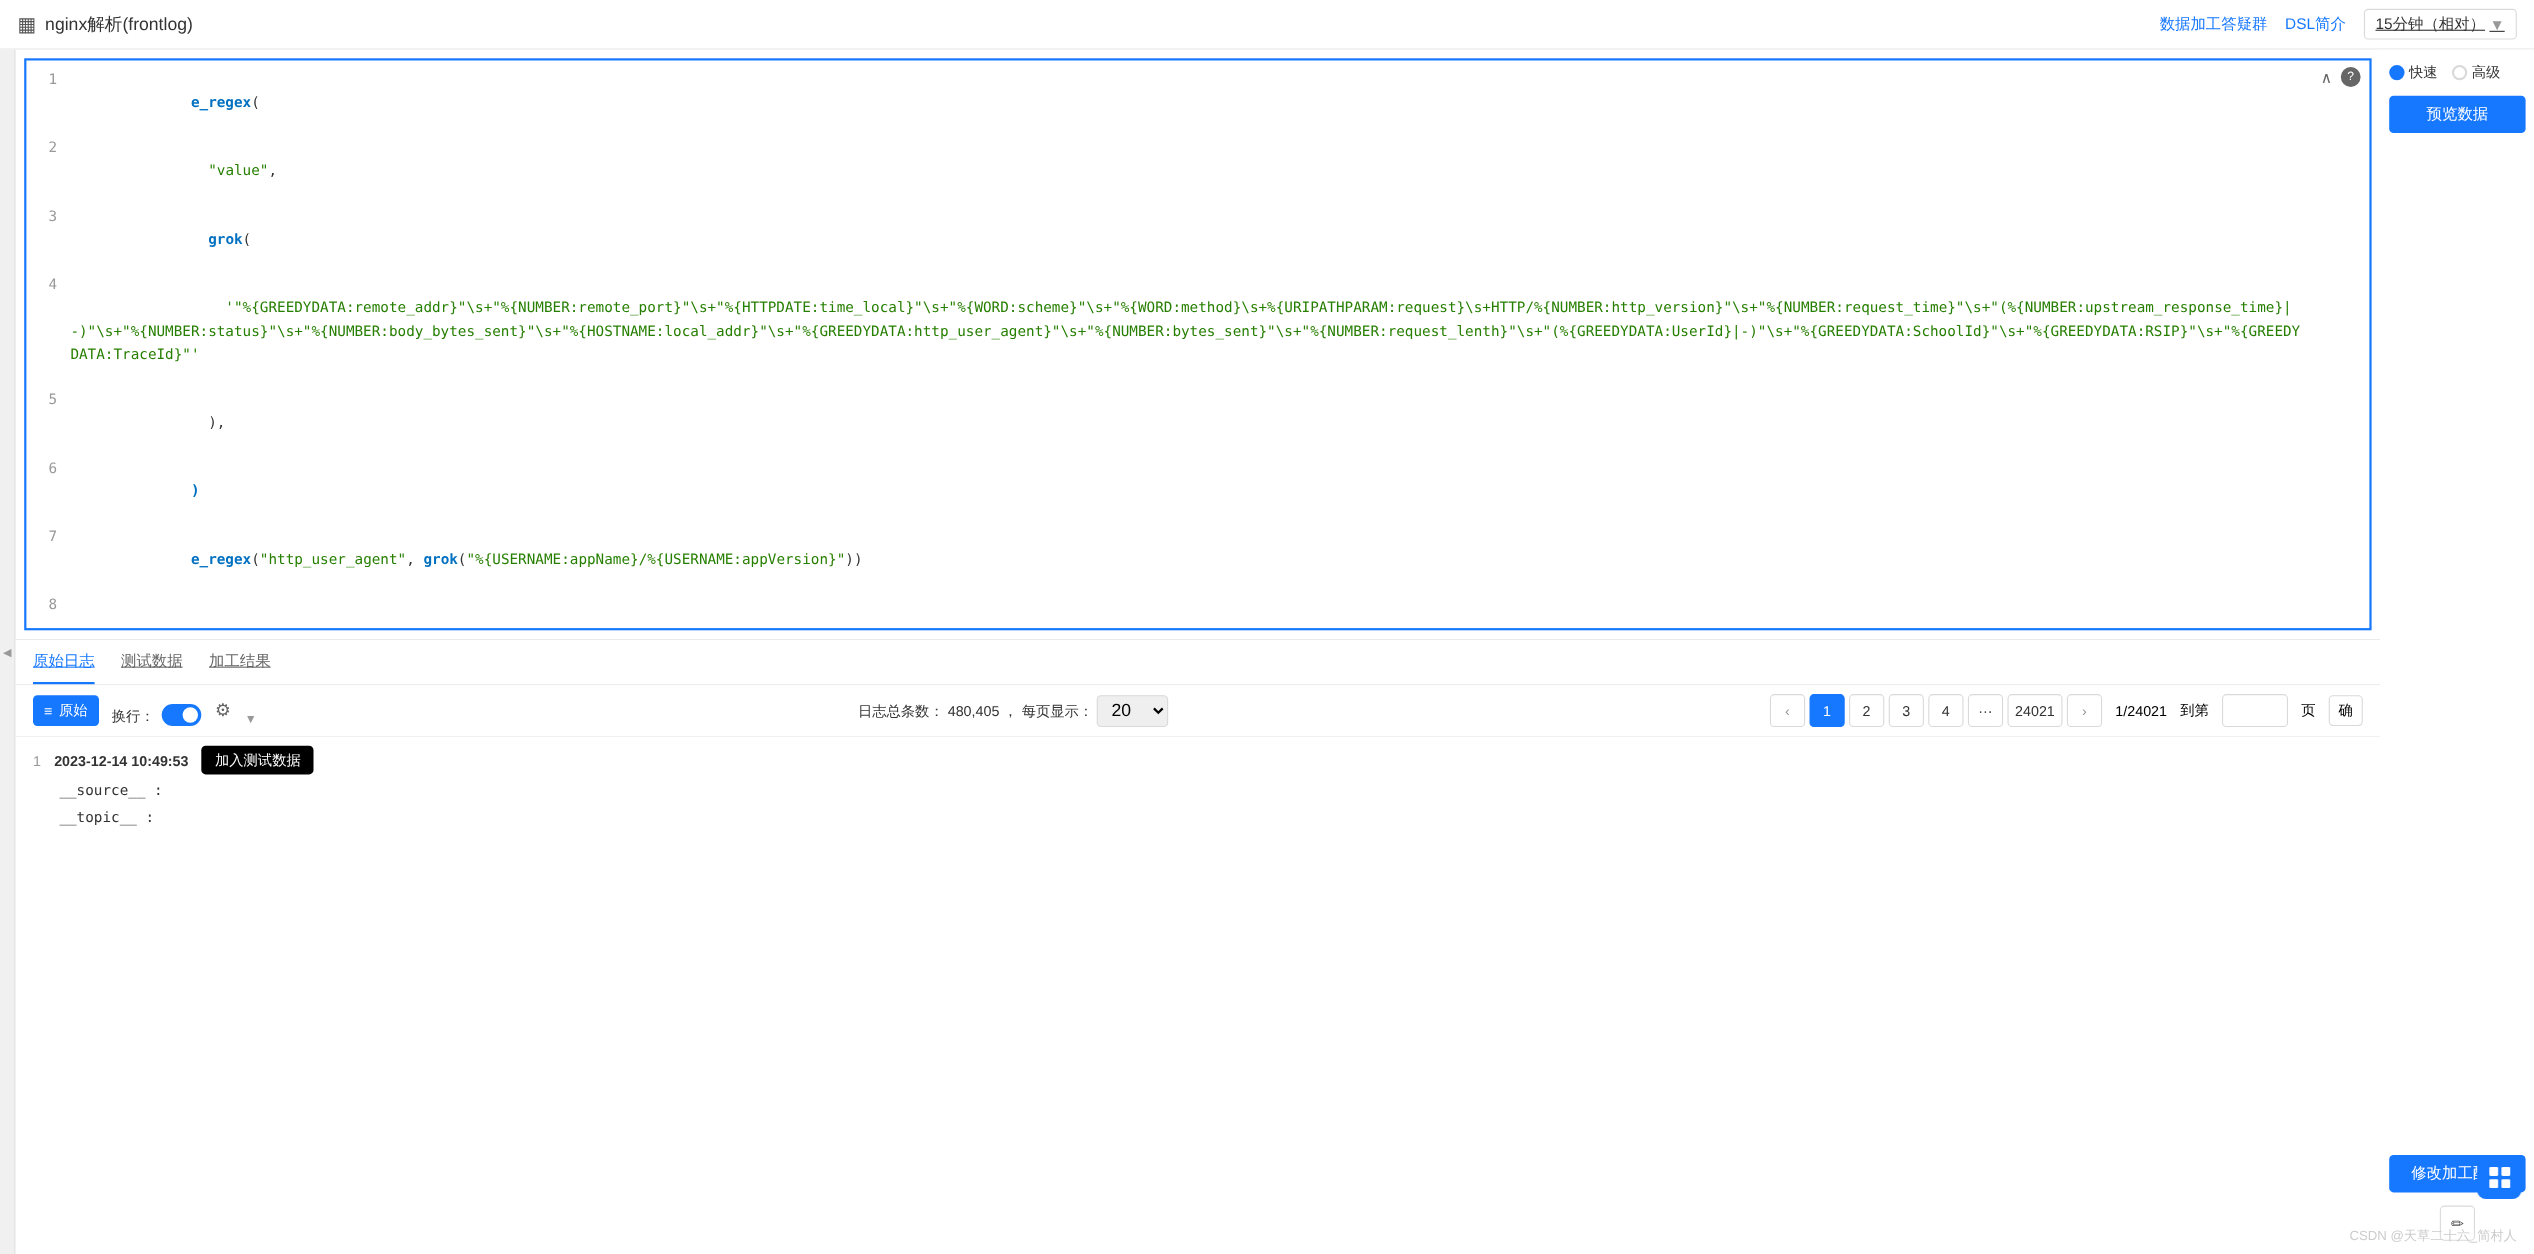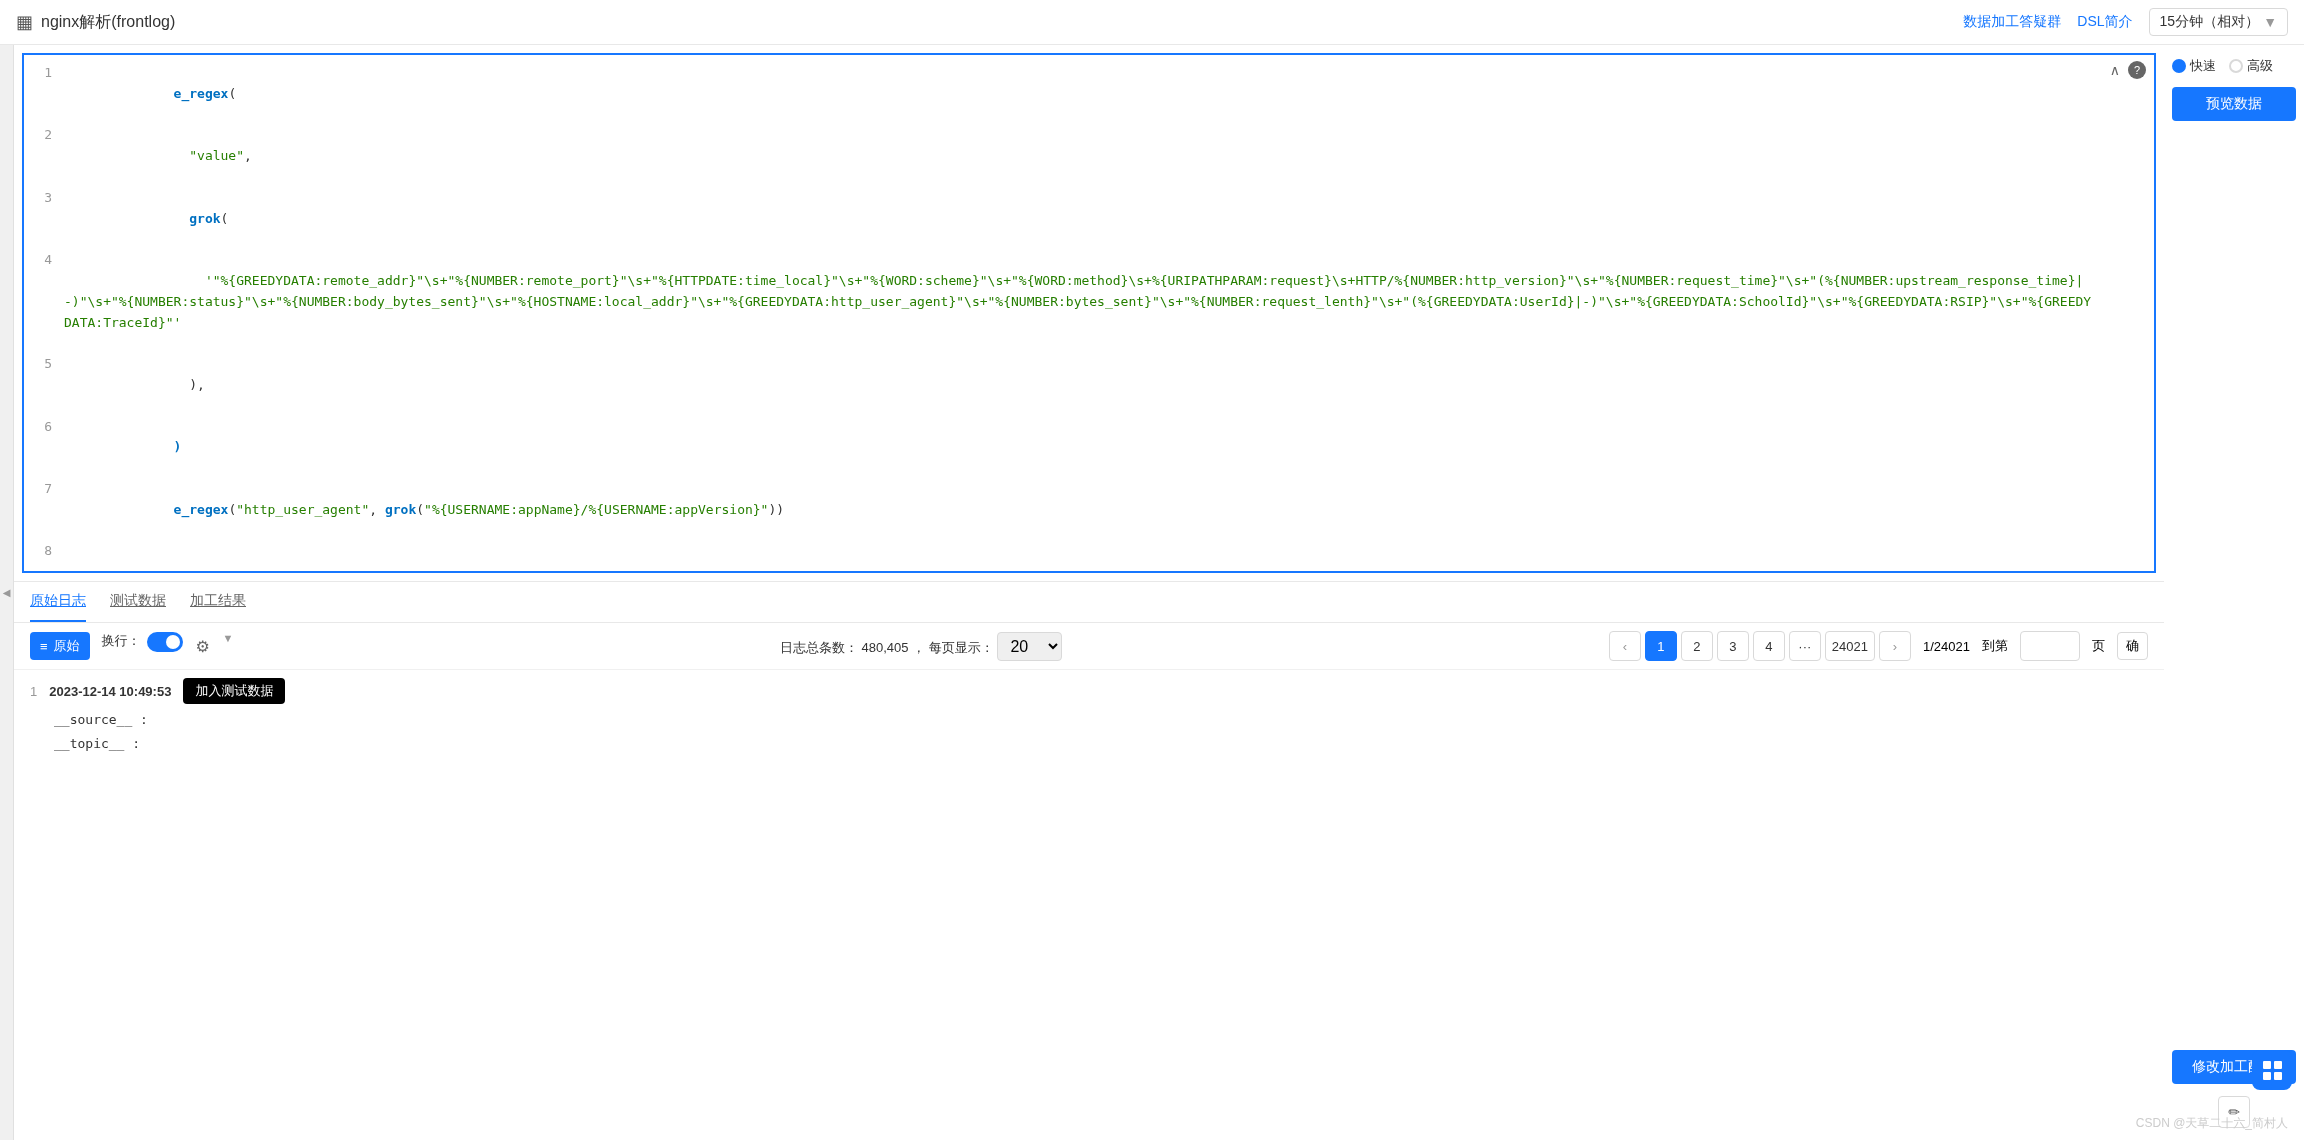--- a/index.html
+++ b/index.html
@@ -56,20 +56,21 @@
     .time-selector {
       display: flex;
       align-items: center;
       gap: 4px;
       border: 1px solid #d9d9d9;
       border-radius: 4px;
       padding: 4px 10px;
       cursor: pointer;
       color: #333;
       font-size: 14px;
+      text-decoration: underline;
     }
 
     .time-selector .arrow {
       color: #999;
     }
 
     
     .main-content {
       display: flex;
       flex: 1;
@@ -294,21 +295,21 @@
       color: #fff;
       border: none;
       border-radius: 4px;
       padding: 5px 10px;
       cursor: pointer;
       font-size: 13px;
     }
 
     .toggle-row {
       display: flex;
-      align-items: flex-start;
+      align-items: flex-end;
       gap: 6px;
       font-size: 13px;
       color: #333;
     }
 
     .toggle-switch {
       width: 36px;
       height: 20px;
       background: #1677ff;
       border-radius: 10px;

